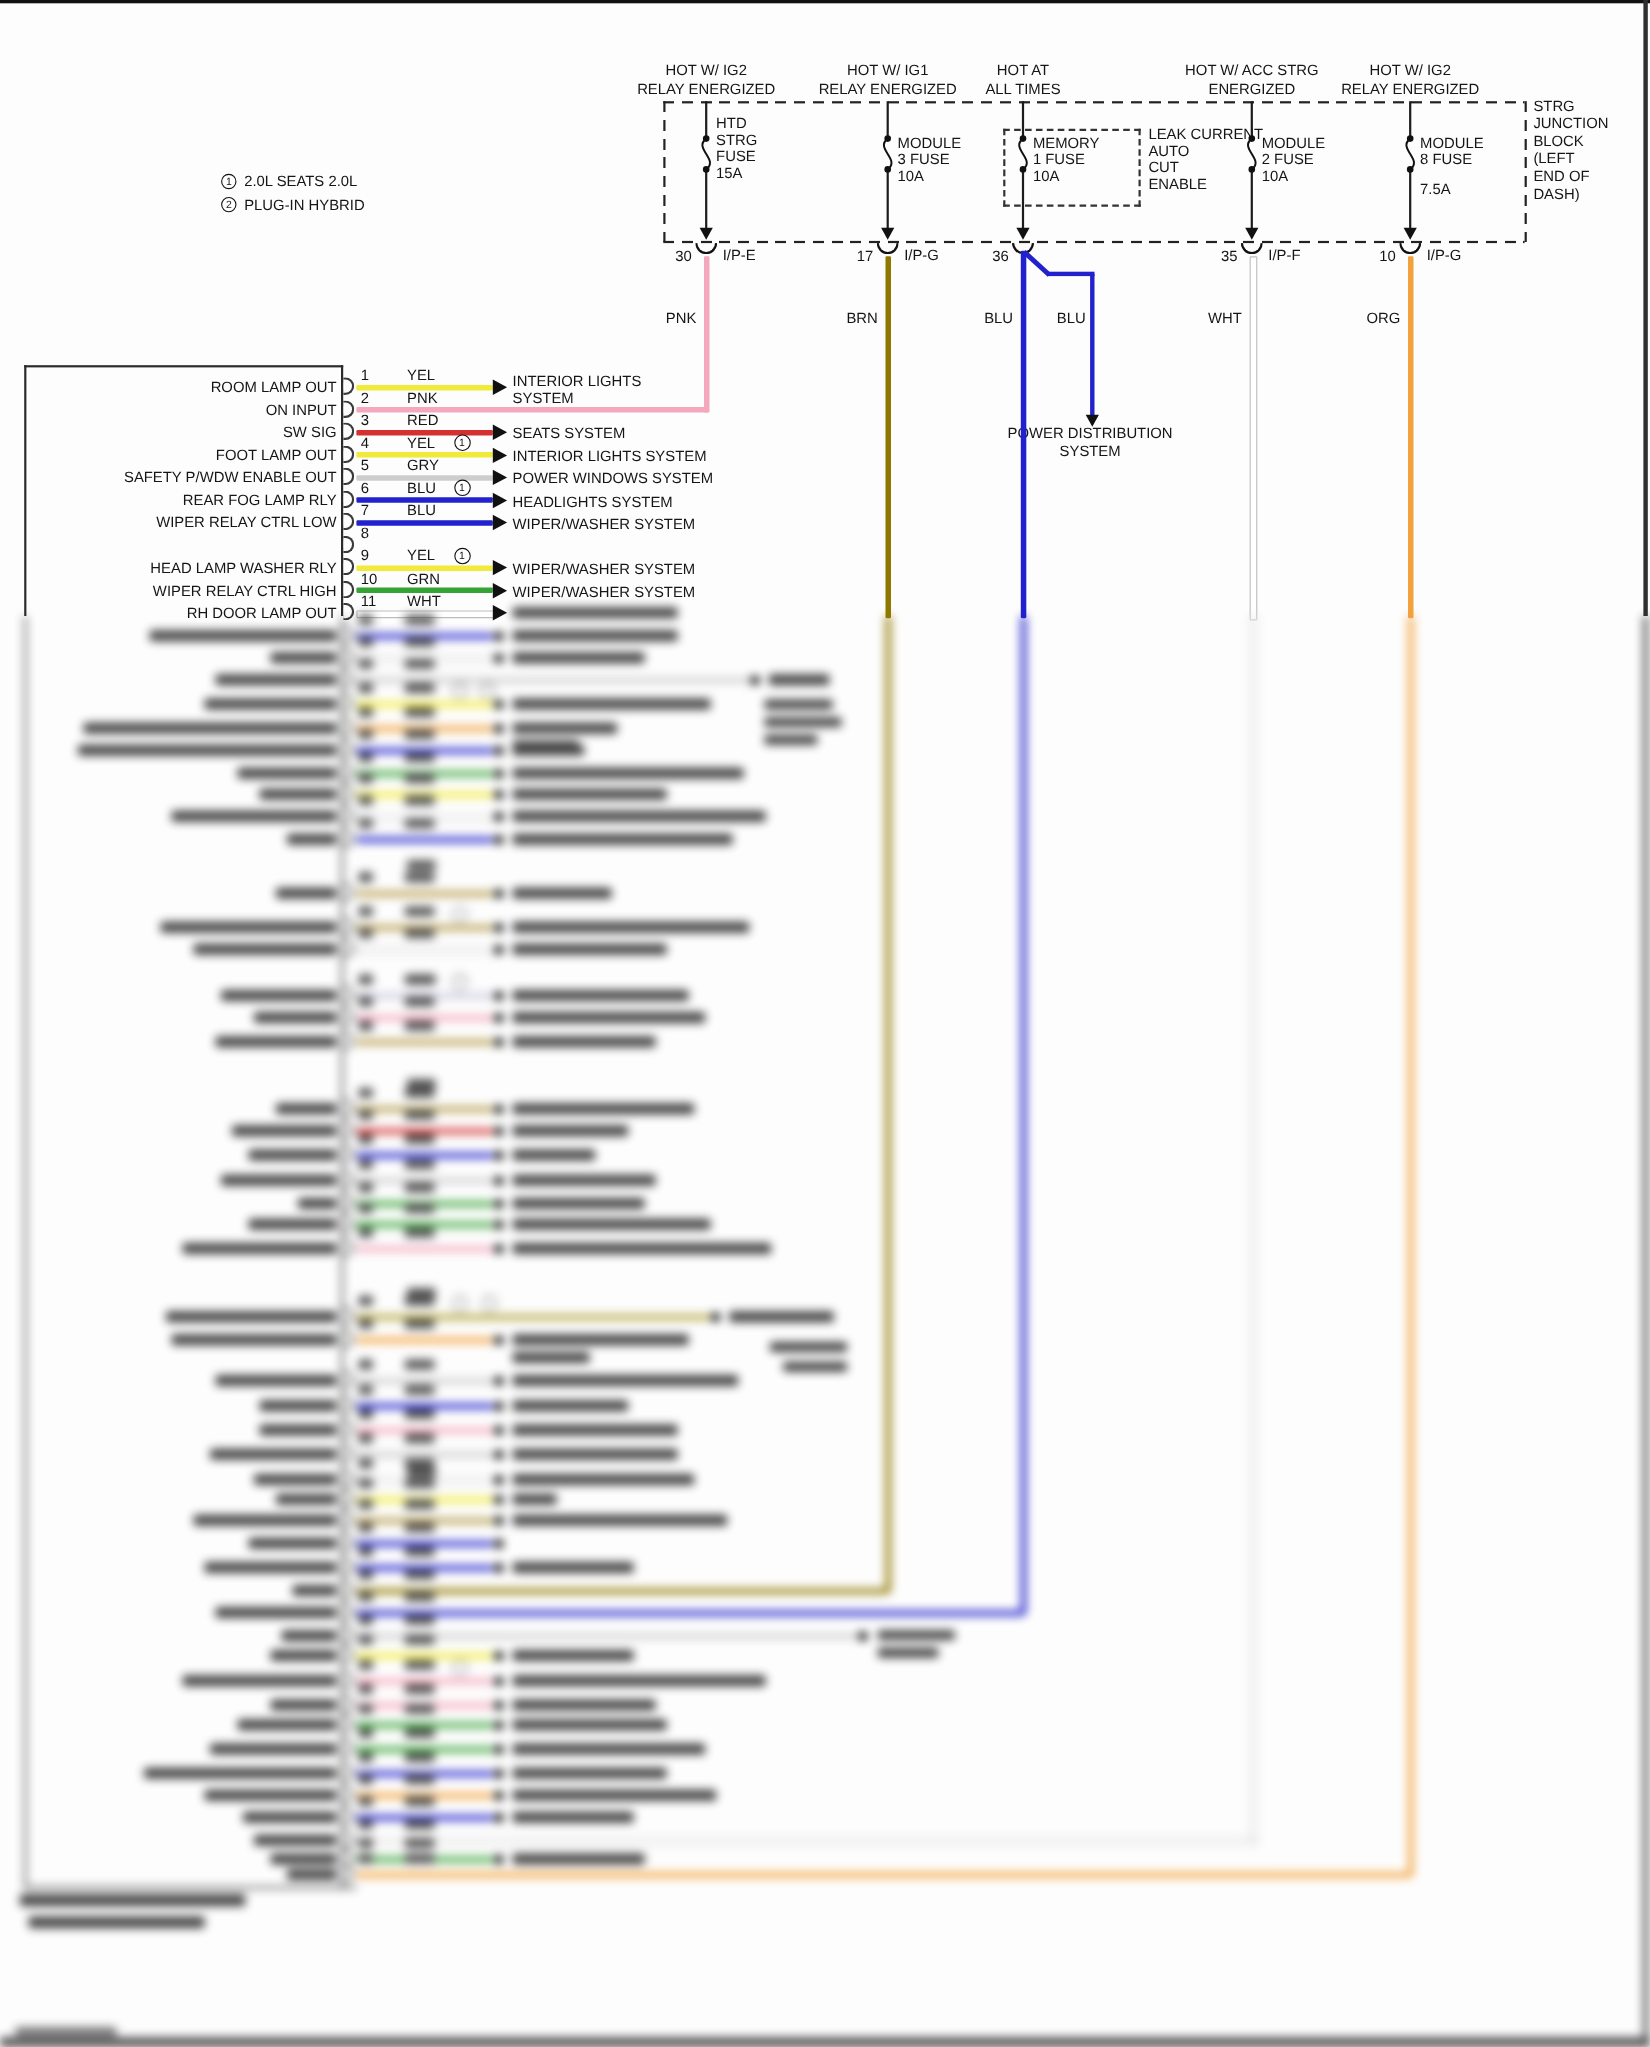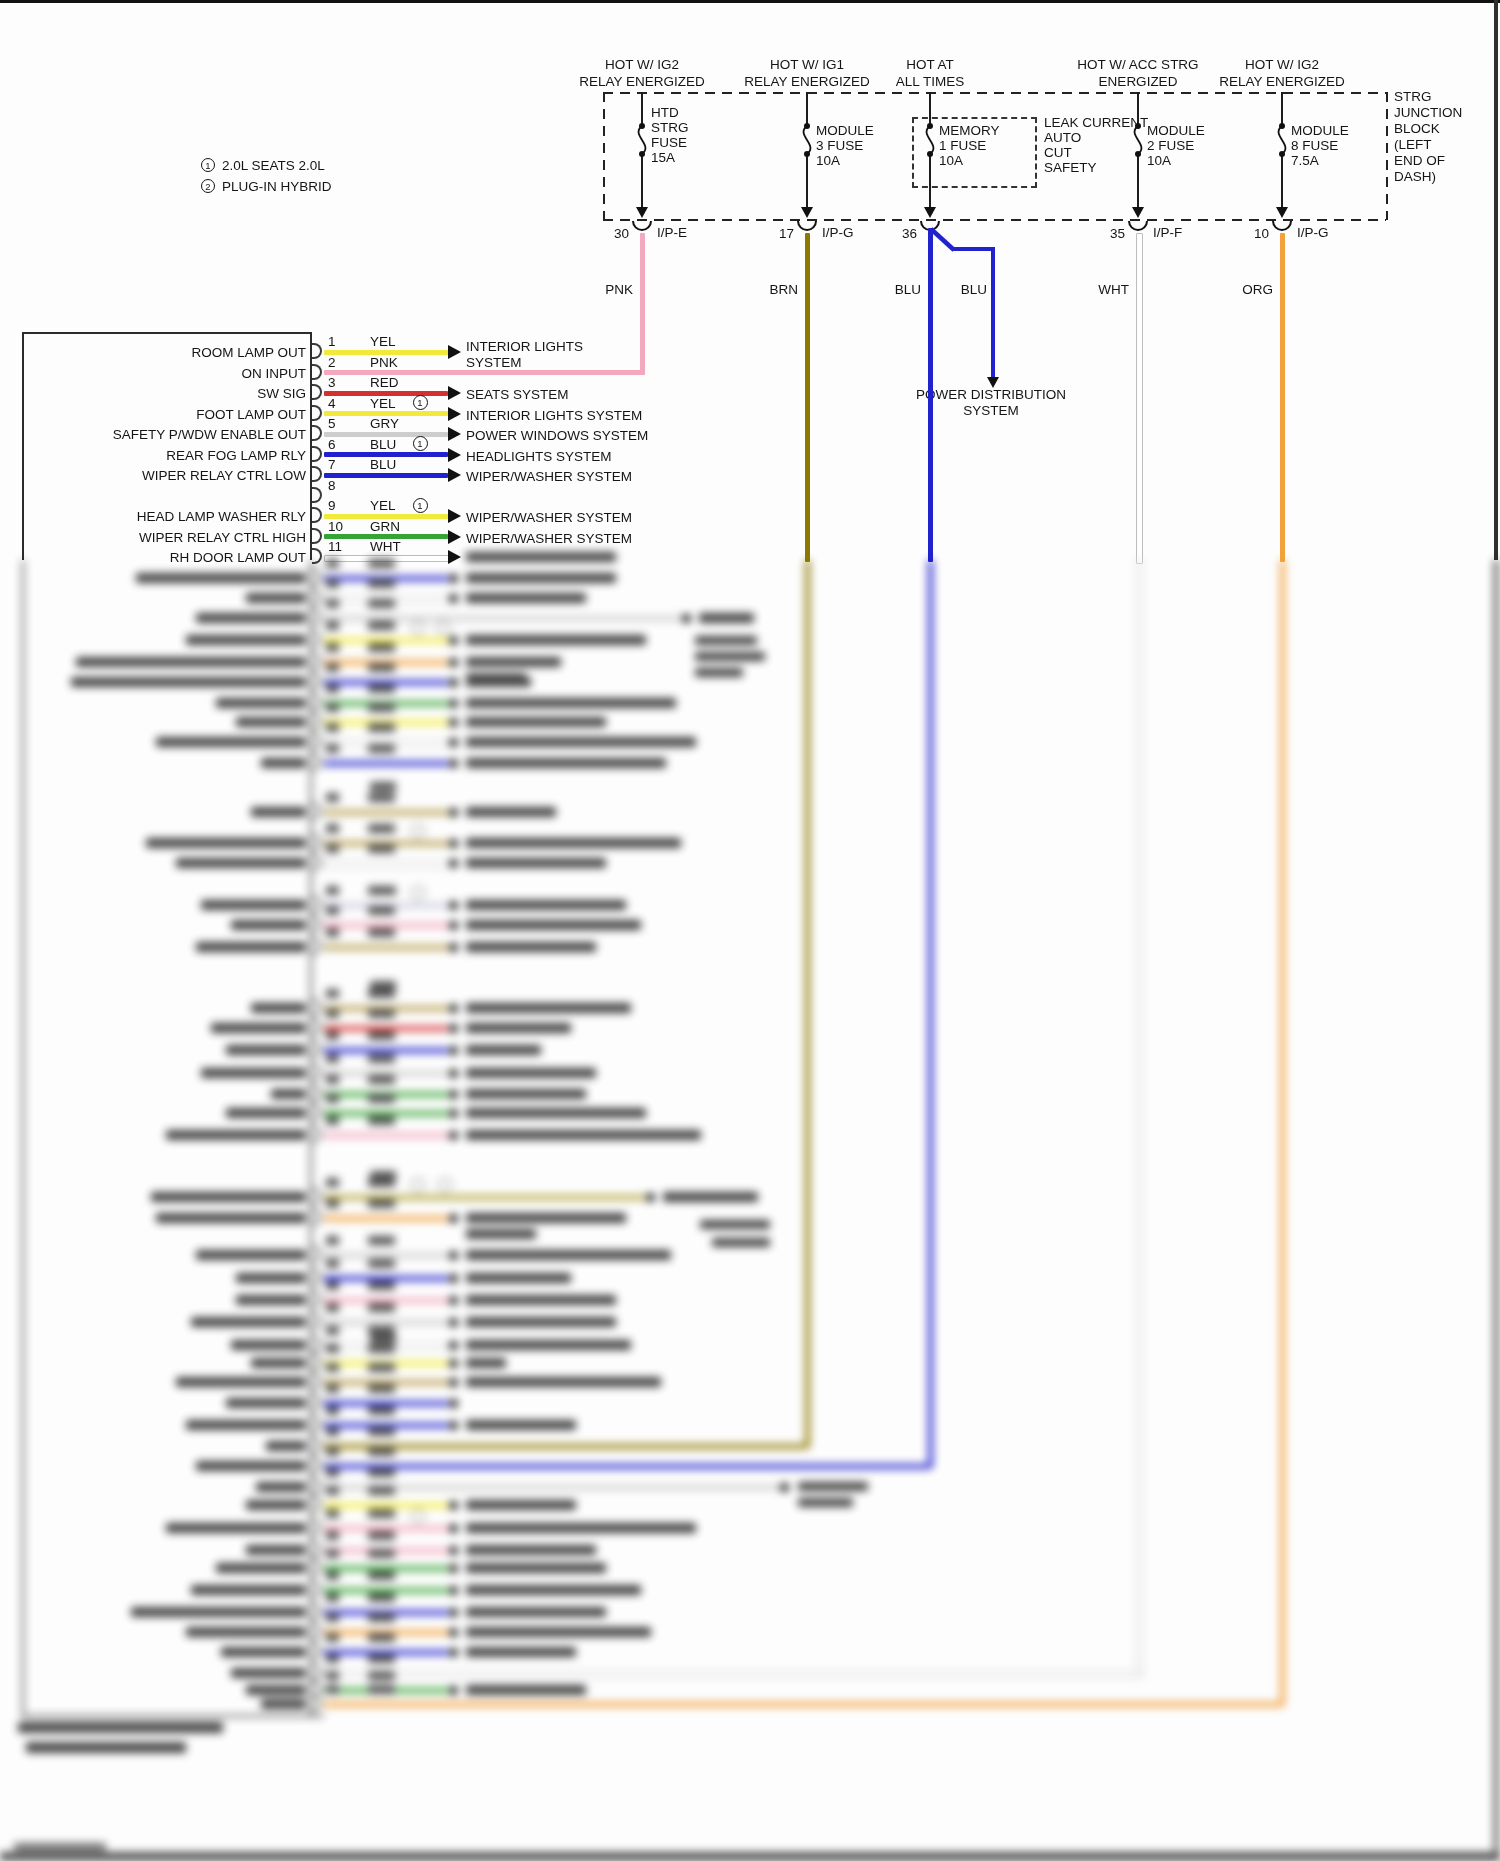--- a/index.html
+++ b/index.html
@@ -43,21 +43,21 @@
     <div class="circ" style="left:201px;top:179px;width:14px;height:14px;">
         <span>2</span>
       </div>
     <div class="txt tl" style="left:222px;top:186px;">PLUG-IN HYBRID</div>
   </div>
 
   <div>
     <div class="txt tl" style="left:1044px;top:122px;">LEAK CURRENT</div>
     <div class="txt tl" style="left:1044px;top:137px;">AUTO</div>
     <div class="txt tl" style="left:1044px;top:152px;">CUT</div>
-    <div class="txt tl" style="left:1044px;top:167px;">SAFETY</div>
+    <div class="txt tl" style="left:1044px;top:167px;">ENABLE</div>
   </div>
 
   <div>
     <div class="txt tl" style="left:1394px;top:96px;">STRG</div>
     <div class="txt tl" style="left:1394px;top:112px;">JUNCTION</div>
     <div class="txt tl" style="left:1394px;top:128px;">BLOCK</div>
     <div class="txt tl" style="left:1394px;top:144px;">(LEFT</div>
     <div class="txt tl" style="left:1394px;top:160px;">END OF</div>
     <div class="txt tl" style="left:1394px;top:176px;">DASH)</div>
   </div>
@@ -150,21 +150,21 @@
       <div class="abs" style="left: 1281px; top: 92px; width: 2px; height: 32px; background: rgb(28, 28, 28);"></div>
       <div class="abs" style="left: 1281px; top: 156px; width: 2px; height: 52px; background: rgb(28, 28, 28);"></div>
       <div class="arrow-d" style="left: 1275.5px; top: 207px;"></div>
       <svg width="18" height="42" style="position: absolute; left: 1273px; top: 119px; overflow: visible;">
         <circle cx="9" cy="7" r="3" fill="#111"></circle>
         <circle cx="9" cy="35" r="3" fill="#111"></circle>
         <path d="M9,7 C-3,16 21,26 9,35" stroke="#111" stroke-width="1.8" fill="none"></path>
       </svg>
       <div class="txt tl" style="top: 130px; left: 1291px;">MODULE</div>
       <div class="txt tl" style="top: 145px; left: 1291px;">8 FUSE</div>
-      <div class="txt tl" style="top: 160px; left: 1291px;">7.5A</div>
+      <div class="txt tl" style="top: 172px; left: 1291px;">7.5A</div>
       <div class="conn-arc" style="left: 1272px; top: 221px;"></div>
       <div class="txt tr" style="top: 233px; right: 231px;">10</div>
       <div class="txt tl" style="top: 232px; left: 1297px;">I/P-G</div>
       <div class="txt tr" style="top: 289px; right: 227px;">ORG</div>
       <div class="wire-v" style="left: 1279.5px; top: 233px; height: 329px; background: rgb(242, 161, 61);"></div>
       <svg width="34" height="30" style="position: absolute; left: 926px; top: 226px; overflow: visible;">
         <line x1="5" y1="3" x2="28" y2="24" stroke="#2121cd" stroke-width="4.5"></line>
       </svg>
       <div class="abs" style="left: 952px; top: 246.75px; width: 43px; height: 4.5px; background: rgb(33, 33, 205);"></div>
       <div class="abs" style="left: 990.75px; top: 249px; width: 4.5px; height: 129px; background: rgb(33, 33, 205);"></div>

